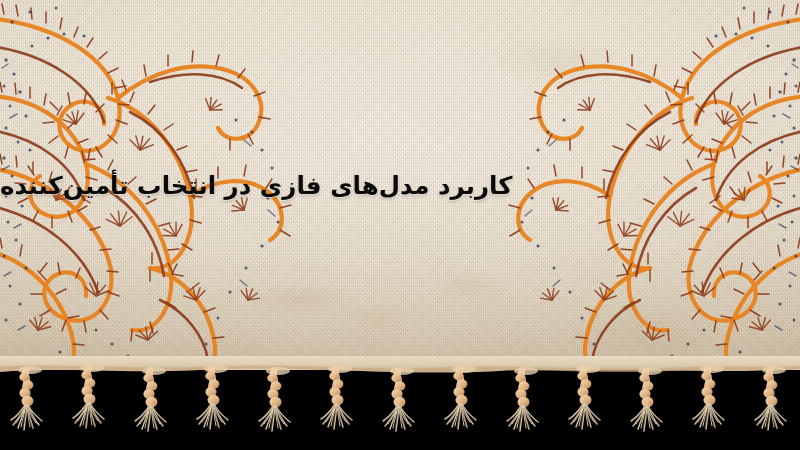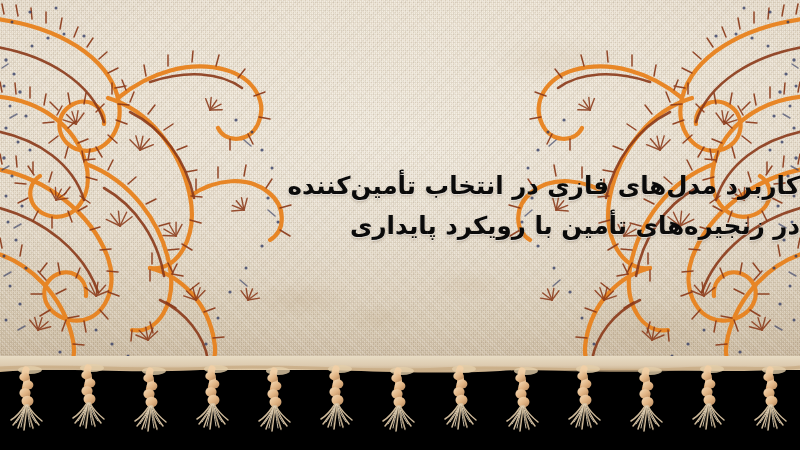--- a/index.html
+++ b/index.html
@@ -71,21 +71,21 @@
 
   
   .corner{position:absolute;top:0;width:300px;height:372px;pointer-events:none;}
   .corner.left{left:0;}
   .corner.right{right:0;transform:scaleX(-1);}
   .corner svg{display:block;width:300px;height:372px;}
 
   
   .title-block{
     position:absolute;left:0;top:166px;width:800px;
-    text-align:right;
+    text-align:left;
     direction:rtl;
     z-index:6;
   }
   .title-line{
     display:block;
     color:#0a0a0a;
     font-size:24.5px;
     font-weight:700;
     line-height:40px;
     letter-spacing:.2px;
@@ -707,21 +707,20 @@
           <line x1="18" y1="330" x2="25" y2="326"></line>
         <line x1="244" y1="140" x2="251" y2="146"></line>
           <line x1="268" y1="210" x2="275" y2="216"></line>
         <line x1="240" y1="280" x2="247" y2="286"></line>
       </g>
     </svg>
   </div>
 
   <div class="title-block">
     <span class="title-line">کاربرد مدل‌های فازی در انتخاب تأمین‌کننده</span>
-    <span class="title-line">در زنجیره‌های تأمین با رویکرد پایداری</span>
   </div>
 
   <div class="fringe">
     <svg viewBox="0 0 800 94" xmlns="http://www.w3.org/2000/svg" aria-hidden="true">
       <defs>
         <linearGradient id="cordG" x1="0" y1="0" x2="0" y2="1">
           <stop offset="0%" stop-color="#f0cfa6"></stop>
           <stop offset="45%" stop-color="#dfae7c"></stop>
           <stop offset="100%" stop-color="#bc8b5d"></stop>
         </linearGradient>

